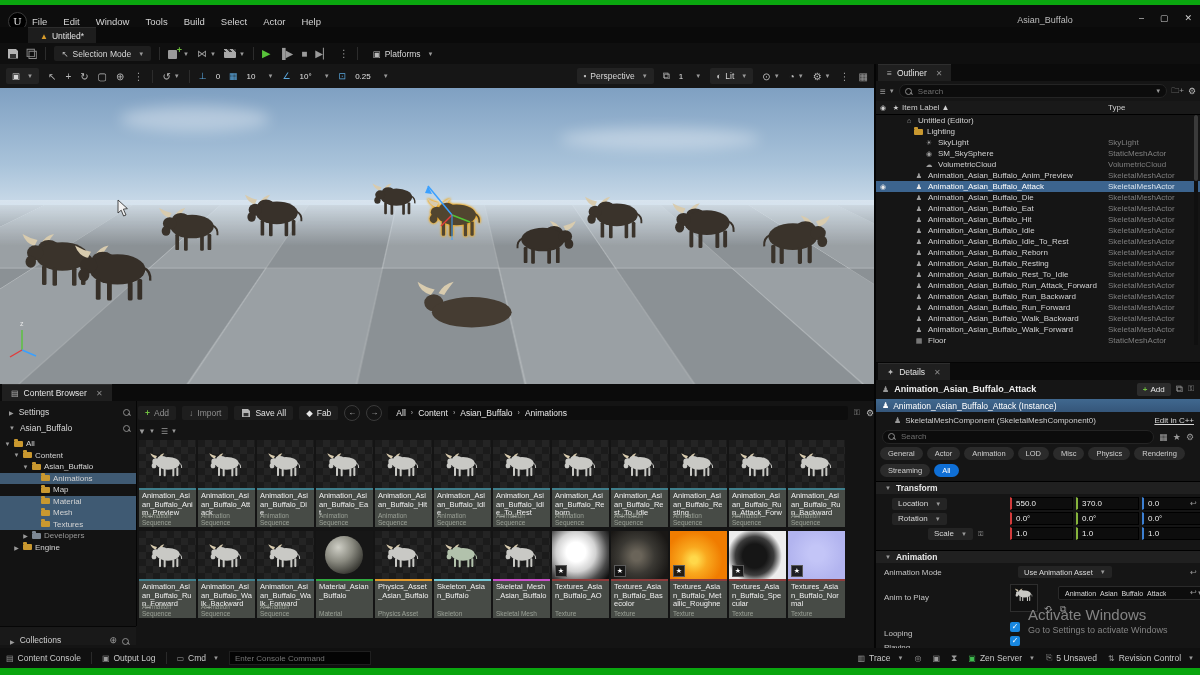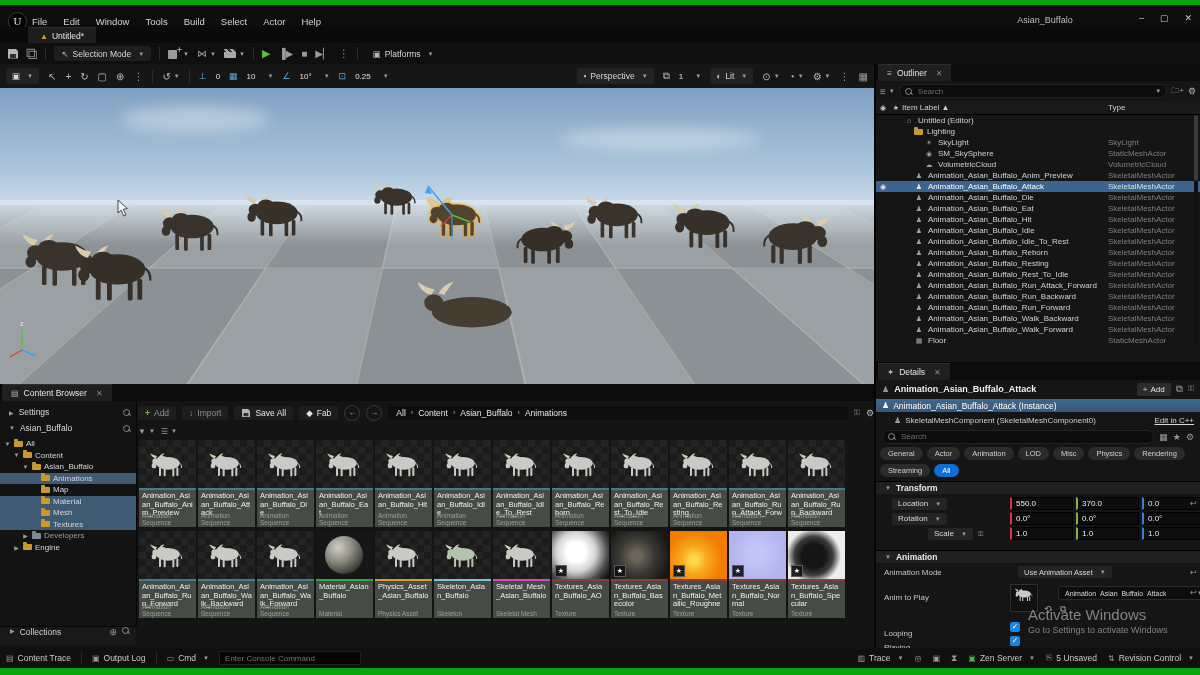--- a/index.html
+++ b/index.html
@@ -158,21 +158,21 @@
   .t-mat .stripe{background:#2faa3f;} .t-phys .stripe{background:#e09b2d;}
   .t-skm .stripe{background:#c94fc9;} .t-skel .stripe{background:#74c7d4;}
   .t-ao .stripe,.t-base .stripe,.t-mr .stripe,.t-norm .stripe,.t-spec .stripe{background:#8f3b3b;}
   .star{display:none;position:absolute;left:3px;bottom:4px;width:10px;height:10px;background:rgba(18,18,18,.92);
         border:1px solid #5a5a5a;color:#fff;font-size:7px;line-height:10px;text-align:center;}
   .has-star .star{display:block;}
   .tlabel{position:relative;height:37px;background:#474b46;padding:2px 3px;box-sizing:border-box;}
   .tname{font-size:7.5px;line-height:1.16;color:#f0f0f0;word-break:break-all;max-height:27px;overflow:hidden;}
   .ttype{position:absolute;left:3px;bottom:1px;font-size:6.5px;color:#9aa096;}
   #cb-footer{left:137px;top:242px;width:737px;height:19px;background:#191919;display:flex;align-items:center;padding-left:10px;box-sizing:border-box;font-size:8px;color:#b0b0b0;border-top:1px solid #060606;}
-  #collections{left:0;top:242px;width:136px;height:19px;background:#191919;display:flex;align-items:flex-start;gap:5px;padding:0 7px;box-sizing:border-box;font-size:8.5px;color:#d0d0d0;border-top:1px solid #060606;}
+  #collections{left:0;top:242px;width:136px;height:19px;background:#191919;display:flex;align-items:flex-end;gap:5px;padding:0 7px;box-sizing:border-box;font-size:8.5px;color:#d0d0d0;border-top:1px solid #060606;}
   
   #statusbar{left:0;top:648px;width:1200px;height:20px;background:#101010;display:flex;align-items:center;font-size:8.5px;color:#c9c9c9;padding:0 6px;box-sizing:border-box;gap:10px;}
   #statusbar .sep{width:1px;height:12px;background:#2a2a2a;}
   #console{width:130px;height:12px;background:#040404;border:1px solid #1f1f1f;color:#5d5d5d;font-size:8px;padding:0 5px;font-family:inherit;outline:0;}
   #sb-right{margin-left:auto;display:flex;align-items:center;gap:11px;}
   .zen{color:#3fba4f;font-size:8px;}
   
   #watermark{left:1028px;top:606px;width:170px;color:rgba(150,150,150,.85);pointer-events:none;z-index:9;}
   #watermark .l1{font-size:15px;}
   #watermark .l2{font-size:9px;margin-top:2px;}
@@ -1142,56 +1142,56 @@
 
             <span class="star">★</span>
             <span class="stripe"></span>
           </div>
           <div class="tlabel">
             <div class="tname">Textures_Asian_Buffalo_Metallic_Roughness</div>
             <div class="ttype">Texture</div>
           </div>
         </div>
 
+        <div class="tile t-spec has-star">
+          <div class="thumb">
+
+            <span class="star">★</span>
+            <span class="stripe"></span>
+          </div>
+          <div class="tlabel">
+            <div class="tname">Textures_Asian_Buffalo_Specular</div>
+            <div class="ttype">Texture</div>
+          </div>
+        </div>
+
         <div class="tile t-norm has-star">
           <div class="thumb">
 
             <span class="star">★</span>
             <span class="stripe"></span>
           </div>
           <div class="tlabel">
             <div class="tname">Textures_Asian_Buffalo_Normal</div>
-            <div class="ttype">Texture</div>
-          </div>
-        </div>
-
-        <div class="tile t-spec has-star">
-          <div class="thumb">
-
-            <span class="star">★</span>
-            <span class="stripe"></span>
-          </div>
-          <div class="tlabel">
-            <div class="tname">Textures_Asian_Buffalo_Specular</div>
             <div class="ttype">Texture</div>
           </div>
         </div>
       </div>
     <div id="collections" class="r">
       <span class="chev">▶</span>
       <span style="flex:1;">Collections</span>
       <span class="ico g" style="font-size:9px;">⊕</span>
       <span class="mag"></span>
     </div>
   </div>
 
   <div id="statusbar" class="r">
     <span class="row" style="gap:4px;">
       <span class="ico g" style="font-size:8px;">▤</span>
-      <span>Content Trace</span>
+      <span>Content Console</span>
       </span>
     <span class="sep"></span>
     <span class="row" style="gap:4px;">
       <span class="ico g" style="font-size:8px;">▣</span>
       <span>Output Log</span>
       </span>
     <span class="sep"></span>
     <span class="row" style="gap:4px;">
       <span class="ico g" style="font-size:8px;">▭</span>
       <span>Cmd</span>

